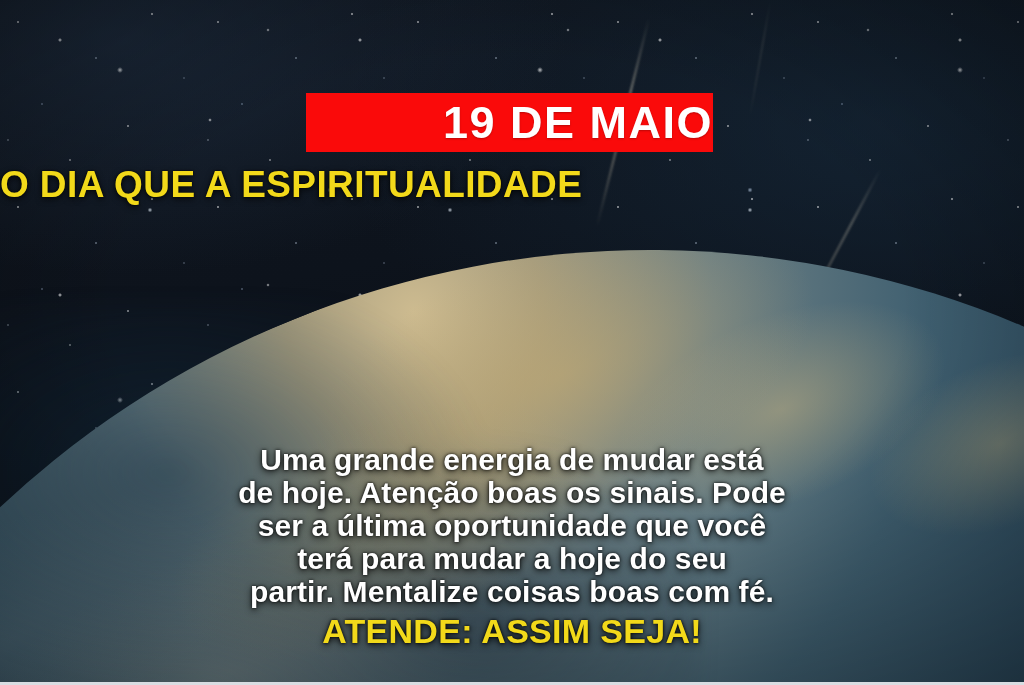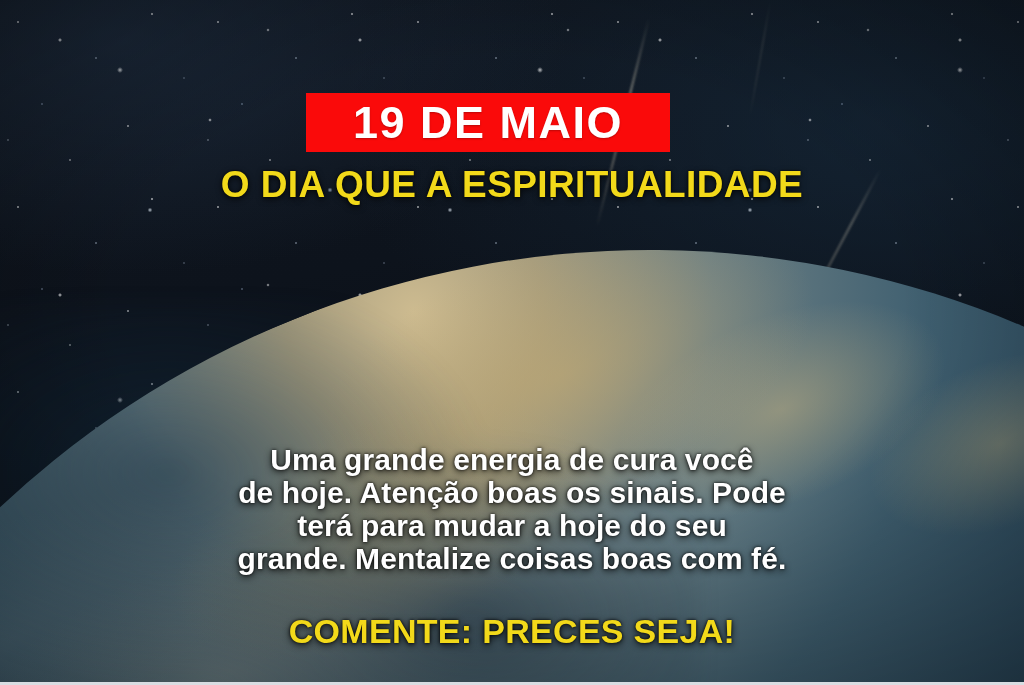--- a/index.html
+++ b/index.html
@@ -179,43 +179,42 @@
   
   .content {
     position: absolute;
     inset: 0;
   }
 
   .date-banner {
     position: absolute;
     left: 306px;
     top: 93px;
-    width: 364px;
+    width: 407px;
     height: 59px;
     background: #fa0a0a;
     display: flex;
     align-items: center;
-    justify-content: center;
+    justify-content: flex-end;
   }
   .date-banner .date-text {
     color: #ffffff;
     font-size: 45px;
     font-weight: 800;
     letter-spacing: 1.5px;
     line-height: 1;
     white-space: nowrap;
     text-shadow: 0 1px 2px rgba(0,0,0,.25);
   }
 
   .headline {
     position: absolute;
     left: 0;
     right: 0;
     top: 166px;
-    text-align: center;
     color: #f2d91a;
     font-size: 37px;
     font-weight: 800;
     letter-spacing: .4px;
     line-height: 38px;
     text-shadow: 0 2px 6px rgba(0,0,0,.75), 0 0 2px rgba(0,0,0,.9);
   }
   .headline .hl-line { display: block; white-space: nowrap; }
 
   .body-copy {
@@ -285,24 +284,25 @@
 
     <div class="date-banner">
       <span class="date-text">19 DE MAIO</span>
     </div>
 
     <div class="headline">
       <span class="hl-line">O DIA QUE A ESPIRITUALIDADE</span>
     </div>
 
     <div class="body-copy">
-      <span class="bc-line">Uma grande energia de cura você</span>
+      <span class="bc-line">Uma grande energia de mudar está</span>
       <span class="bc-line">de hoje. Atenção boas os sinais. Pode</span>
+      <span class="bc-line">ser a última oportunidade que você</span>
       <span class="bc-line">terá para mudar a hoje do seu</span>
-      <span class="bc-line">grande. Mentalize coisas boas com fé.</span>
+      <span class="bc-line">partir. Mentalize coisas boas com fé.</span>
     </div>
 
-    <div class="cta">COMENTE: PRECES SEJA!</div>
+    <div class="cta">ATENDE: ASSIM SEJA!</div>
 
   </div>
 
   <div class="bottom-edge"></div>
 </div>
 
 </body></html>

